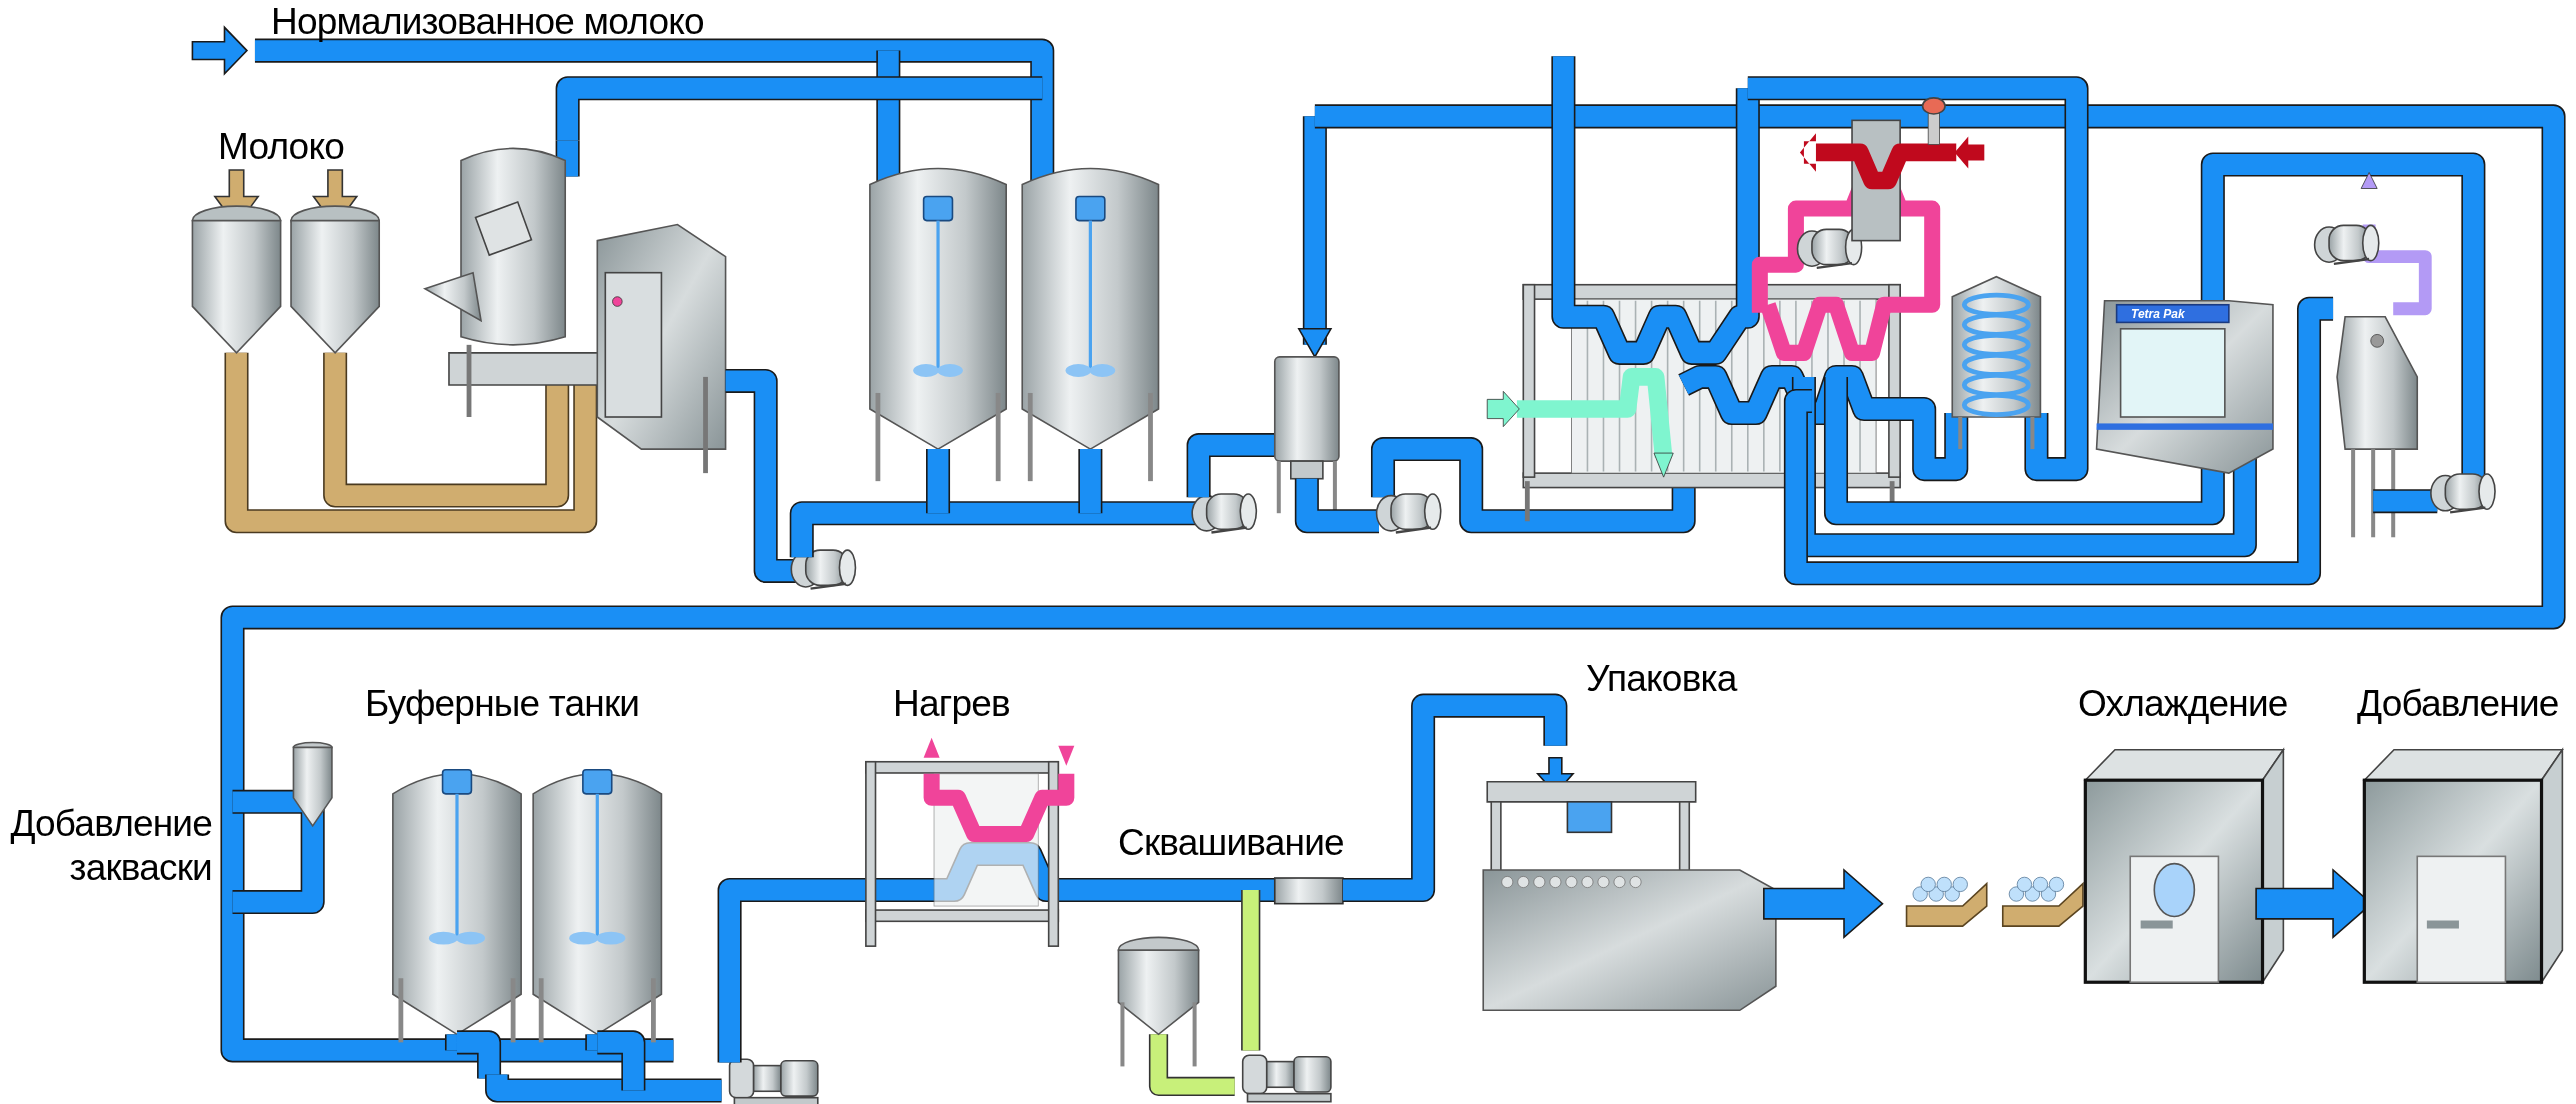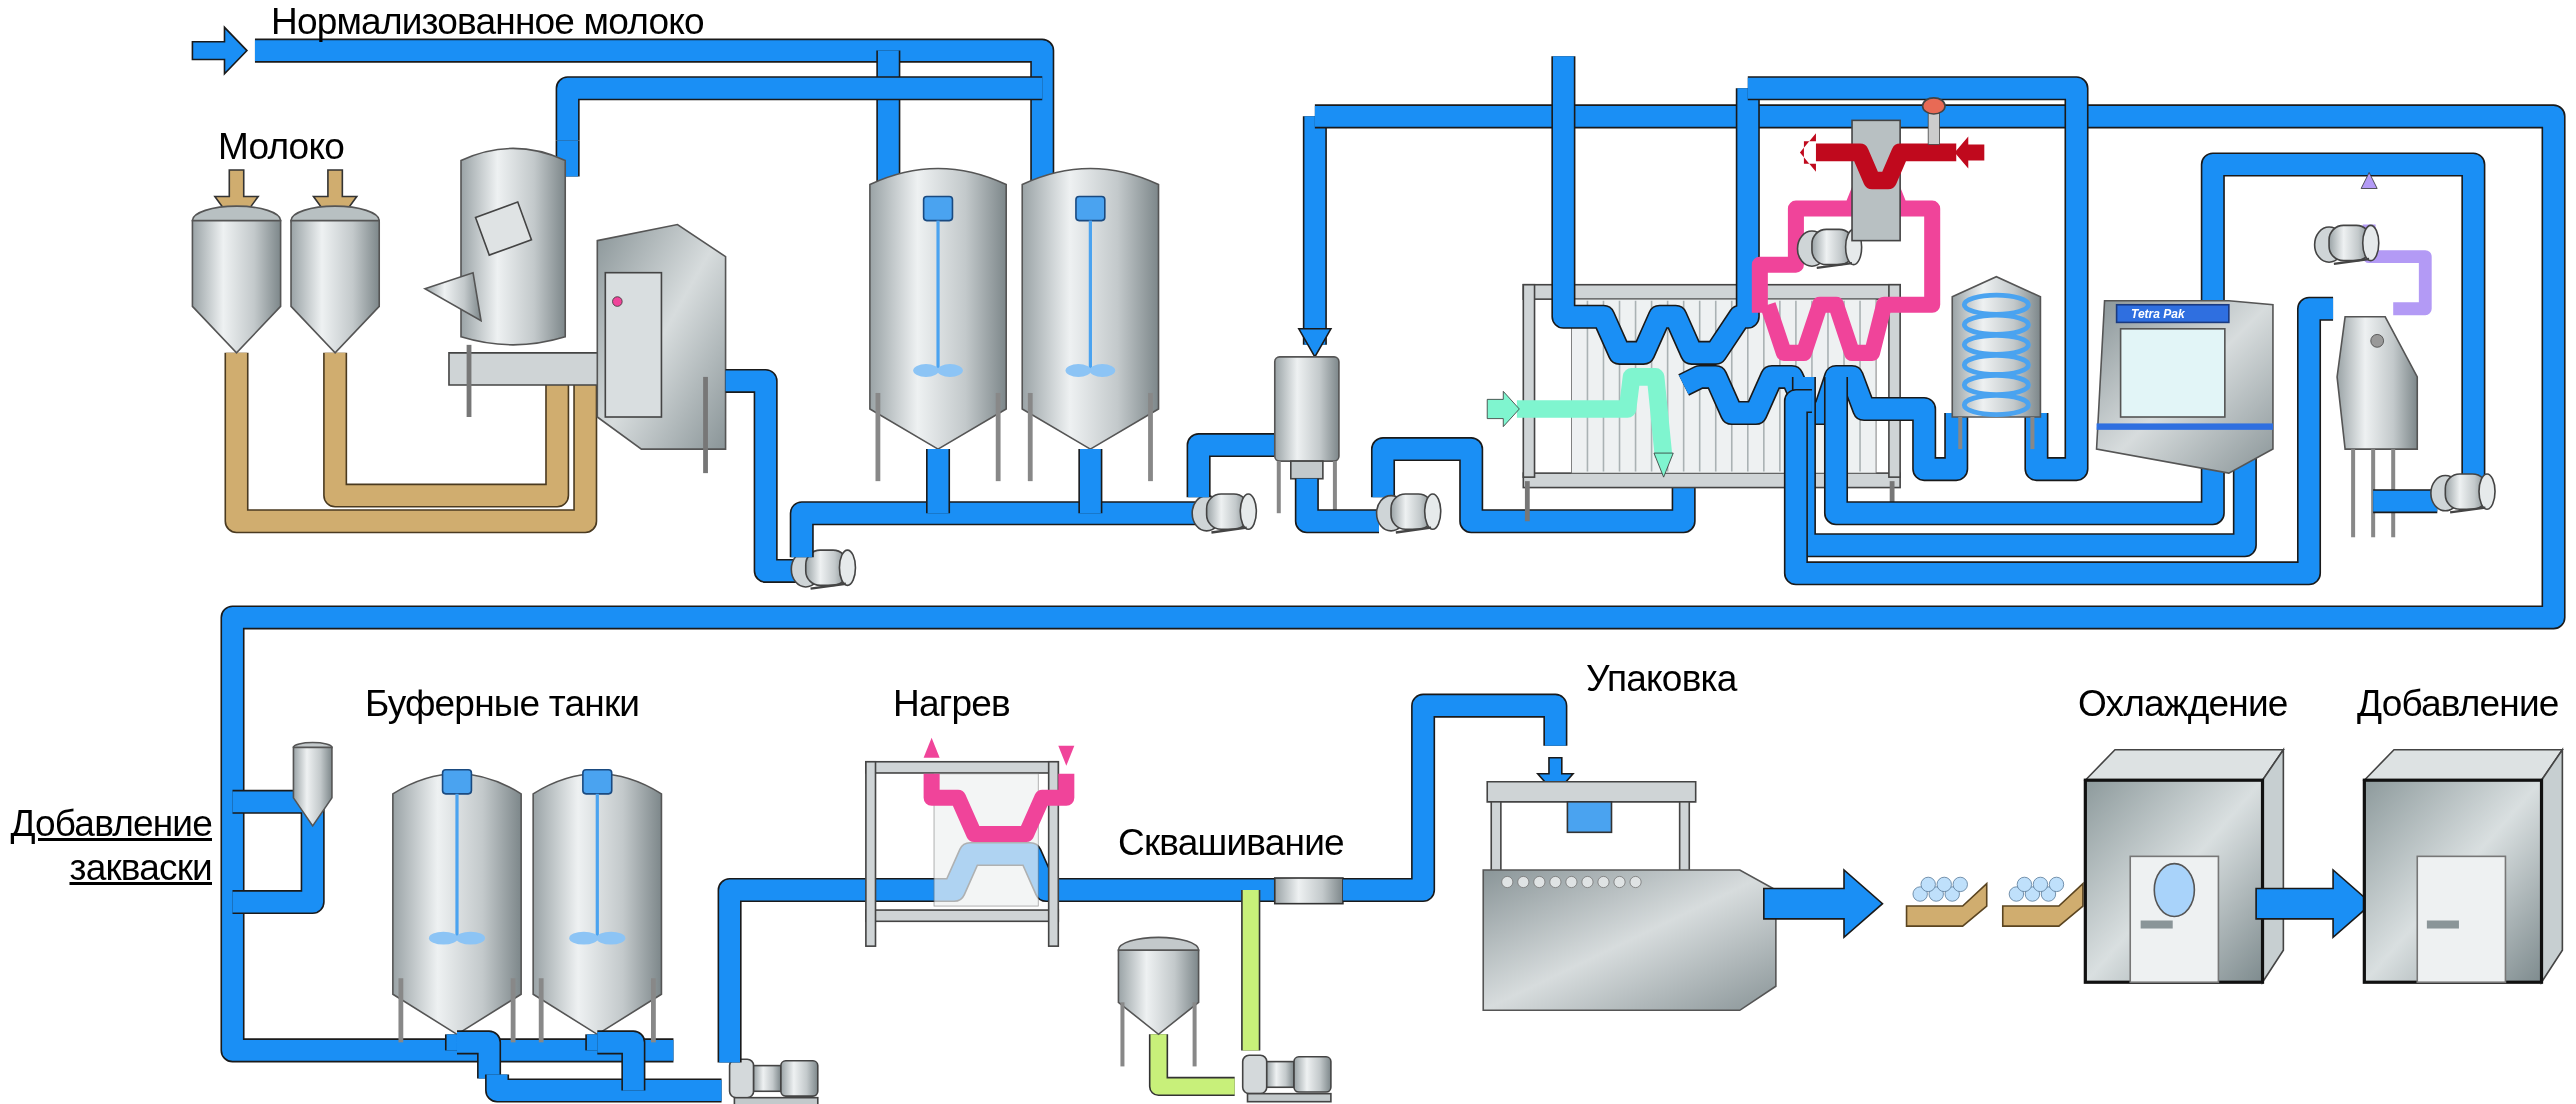--- a/index.html
+++ b/index.html
@@ -1,21 +1,21 @@
 <!DOCTYPE html>
 <html style="font-size:13px"><head>
 <meta charset="utf-8">
 <style>
   html, body { margin:0; padding:0; background:#ffffff; }
   body { width:2576px; height:1105px; position:relative; overflow:hidden;
          font-family:"Liberation Sans", "DejaVu Sans", sans-serif; }
   #stage { position:absolute; left:0; top:0; width:2576px; height:1105px; }
   .label { position:absolute; font-family:"Liberation Sans", "DejaVu Sans", sans-serif;
            font-size:37px; color:#000; letter-spacing:-0.8px; white-space:nowrap; line-height:1.1; }
-  .label.multi { text-align:right; white-space:normal;text-decoration:underline; }
+  .label.multi { text-align:right; white-space:normal; }
   .pipe { fill:none; stroke:#1a8ff5; stroke-width:26; stroke-linejoin:round; stroke-linecap:butt; }
   .pipe-out { fill:none; stroke:#1a1a1a; stroke-width:30; stroke-linejoin:round; }
   .brown { fill:none; stroke:#d0ad6f; stroke-width:26; stroke-linejoin:round; }
   .brown-out { fill:none; stroke:#4a3a20; stroke-width:30; stroke-linejoin:round; }
   .pink { fill:none; stroke:#f0449a; stroke-width:20; stroke-linejoin:round; }
   .red { fill:none; stroke:#c0091d; stroke-width:22; stroke-linejoin:round; }
   .mint { fill:none; stroke:#7ff5cf; stroke-width:22; stroke-linejoin:round; }
   .violet { fill:none; stroke:#b39af5; stroke-width:16; stroke-linejoin:round; }
   .lime { fill:none; stroke:#c8f07a; stroke-width:20; stroke-linejoin:round; }
   .lime-out { fill:none; stroke:#333; stroke-width:24; stroke-linejoin:round; }

